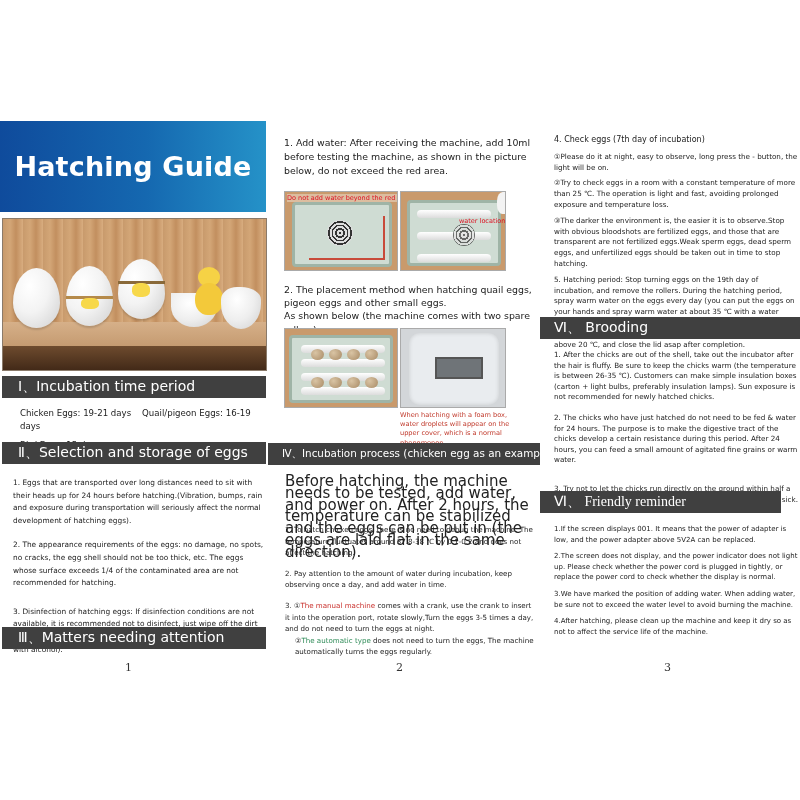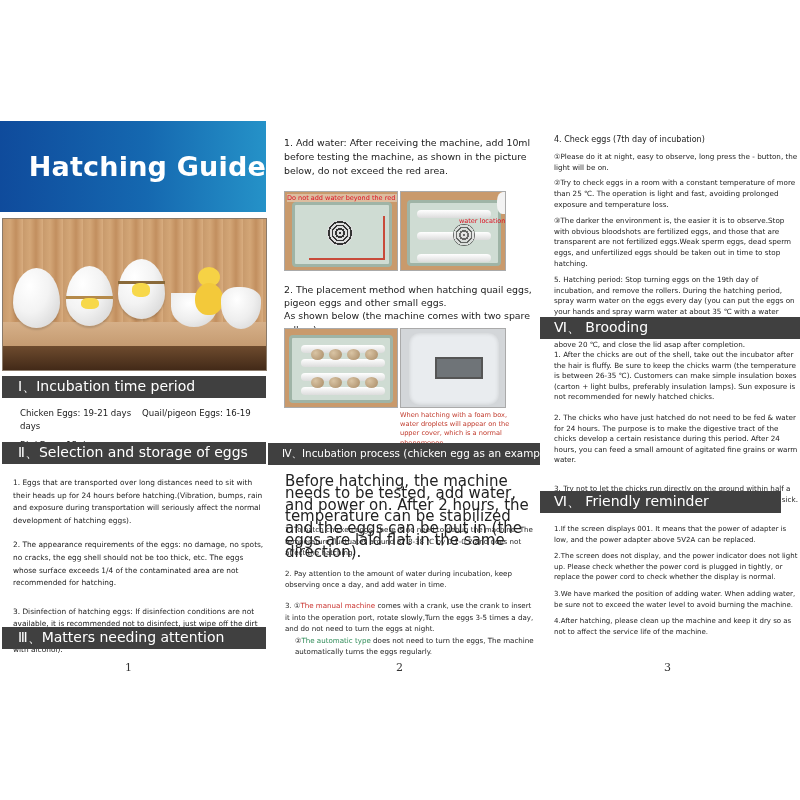--- a/index.html
+++ b/index.html
@@ -12,21 +12,21 @@
   #p3 { left: 540px; width: 260px; }
 
   
   .banner {
     position: absolute; background: #404040; color: #fff;
     font-family: "DejaVu Sans", sans-serif; white-space: nowrap; overflow: hidden;
   }
   .title-banner {
     left: 0; top: 117px; width: 266px; height: 91px;
     background: linear-gradient(90deg, #0f4b9c 0%, #1568b0 55%, #2592c8 100%);
-    display: flex; align-items: center; justify-content: flex-end;
+    display: flex; align-items: center; justify-content: center;
   }
   .title-banner span { font-size: 27px; font-weight: bold; letter-spacing: 0.2px; }
 
   .sec { height: 22px; display: flex; align-items: center; padding-left: 16px; font-size: 14px; }
 
   .body-text { position: absolute; font-size: 8px; line-height: 13.2px; color: #222; }
   .body-text p { margin-bottom: 9px; }
   .large-text { position: absolute; font-size: 9.6px; line-height: 13.2px; color: #222; }
 
   .page-num { position: absolute; font-family: "DejaVu Serif", serif; font-size: 11px; color: #333; }
@@ -191,21 +191,21 @@
 
   <div class="banner sec" style="left:0;top:313px;width:260px;padding-left:14px;">
     <span>Ⅵ、 Brooding</span>
   </div>
   <div class="body-text" style="left:14px;top:346px;width:244px;font-size:7.2px;line-height:10.6px;">
     <p style="margin-bottom:10px;">1. After the chicks are out of the shell, take out the incubator after the hair is fluffy. Be sure to keep the chicks warm (the temperature is between 26-35 ℃). Customers can make simple insulation boxes (carton + light bulbs, preferably insulation lamps). Sun exposure is not recommended for newly hatched chicks.</p>
     <p style="margin-bottom:18px;">2. The chicks who have just hatched do not need to be fed &amp; water for 24 hours. The purpose is to make the digestive tract of the chicks develop a certain resistance during this period. After 24 hours, you can feed a small amount of agitated fine grains or warm water.</p>
     <p>3. Try not to let the chicks run directly on the ground within half a month of hatching. Once they catch a cold, they will easily get sick.</p>
   </div>
 
-  <div class="banner sec" style="left:0;top:487px;width:241px;padding-left:14px;">
+  <div class="banner sec" style="left:0;top:487px;width:241px;padding-left:14px;font-family:Liberation Serif, serif;">
     <span>Ⅵ、 Friendly reminder</span>
   </div>
   <div class="body-text" style="left:14px;top:520px;width:244px;font-size:7px;line-height:10.6px;">
     <p style="margin-bottom:6px;">1.If the screen displays 001. It means that the power of adapter is low, and the power adapter above 5V2A can be replaced.</p>
     <p style="margin-bottom:6px;">2.The screen does not display, and the power indicator does not light up. Please check whether the power cord is plugged in tightly, or replace the power cord to check whether the display is normal.</p>
     <p style="margin-bottom:6px;">3.We have marked the position of adding water. When adding water, be sure not to exceed the water level to avoid burning the machine.</p>
     <p>4.After hatching, please clean up the machine and keep it dry so as not to affect the service life of the machine.</p>
   </div>
   <div class="page-num" style="left:124px;top:657px;">3</div>
 </div>

